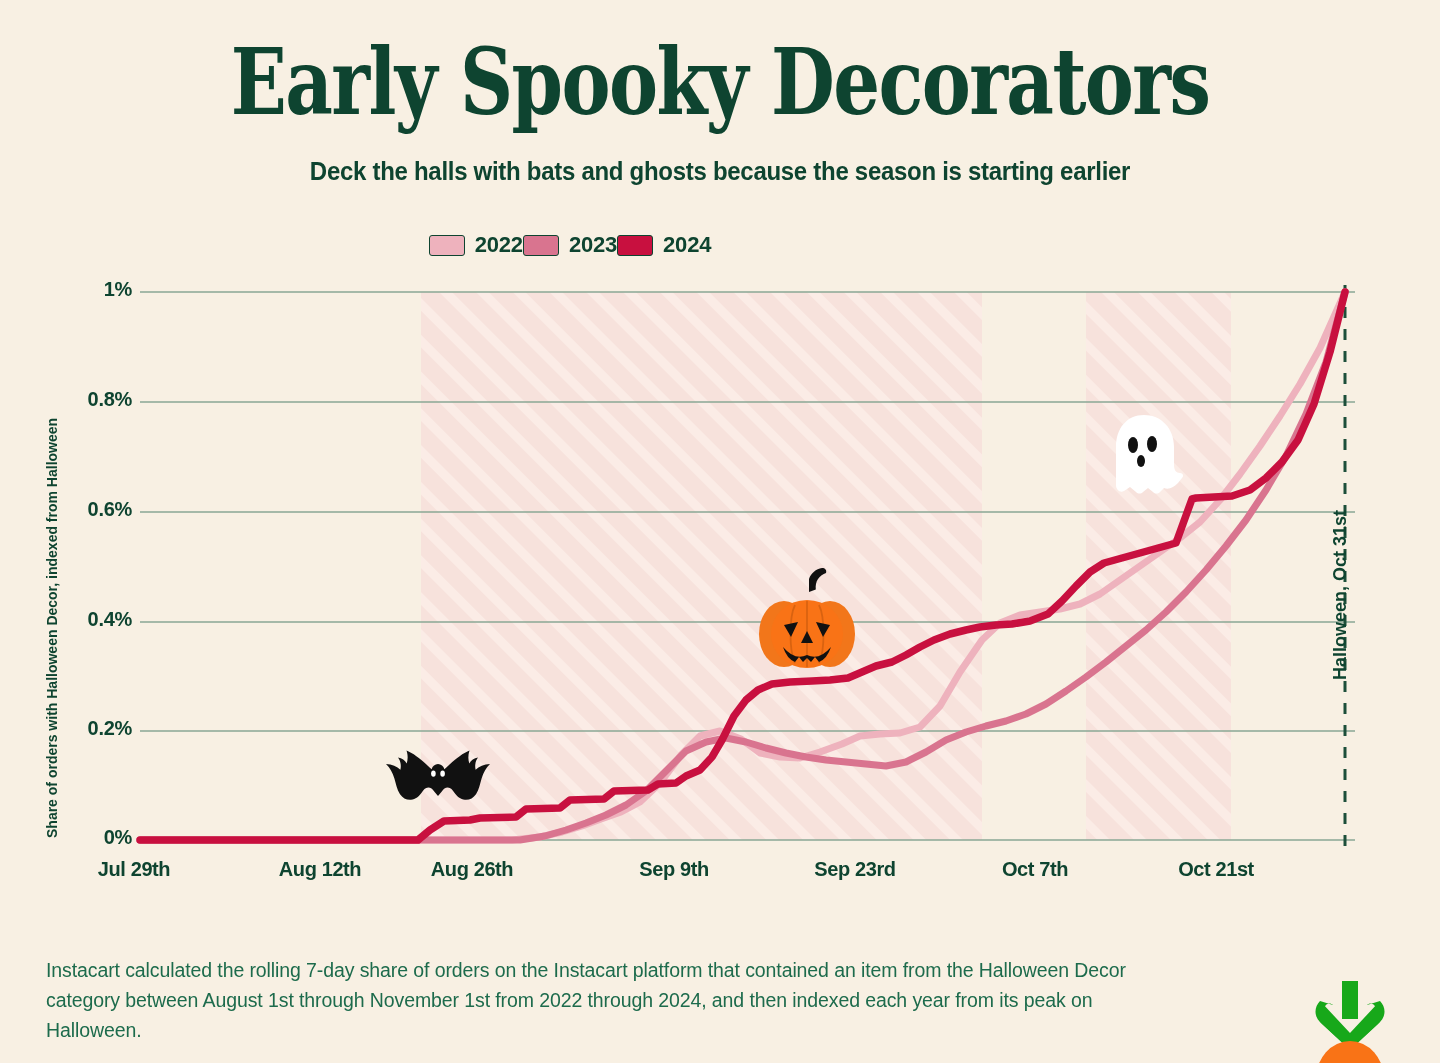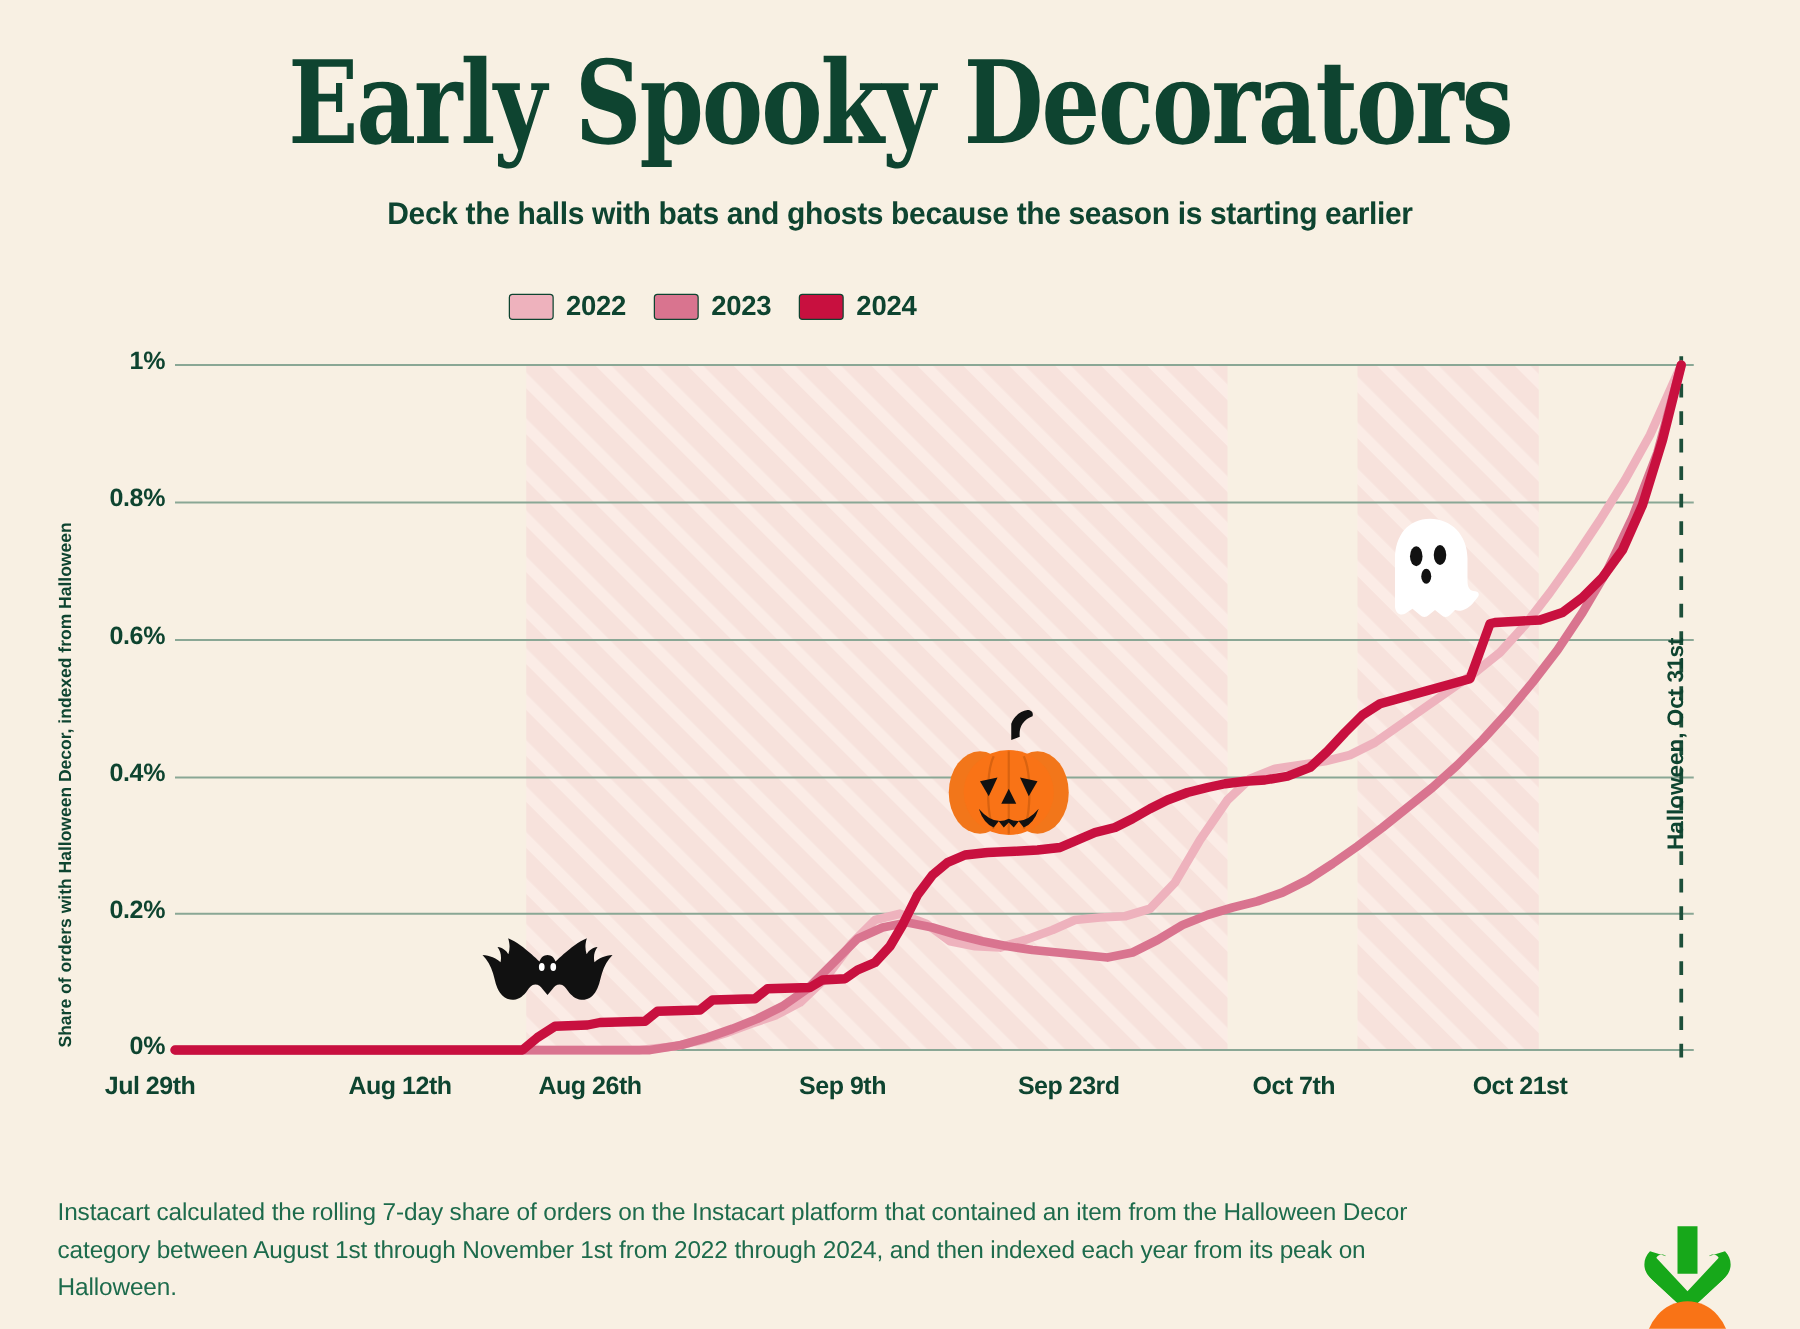--- a/index.html
+++ b/index.html
@@ -35,21 +35,21 @@
     font-size:25px;
     letter-spacing:-0.3px;
     color:#0e4430;
     transform:scaleX(.96);
     white-space:nowrap;
   }
 
   
   .legend{
     position:absolute;top:232px;left:0;width:1140px;
-    display:flex;justify-content:center;align-items:flex-end;gap:22px;
+    display:flex;justify-content:center;align-items:flex-end;
   }
   .leg-item{display:flex;align-items:center;gap:10px;}
   .swatch{
     width:34px;height:19px;border-radius:3px;
     border:1.6px solid #0e4430;
     display:block;
   }
   .leg-label{
     font-size:22px;font-weight:bold;color:#0e4430;letter-spacing:-0.2px;
   }
@@ -176,21 +176,21 @@
 
     <div class="ytick-col">
       <div class="ytick" style="top:278px;">1%</div>
       <div class="ytick" style="top:388px;">0.8%</div>
       <div class="ytick" style="top:498px;">0.6%</div>
       <div class="ytick" style="top:608px;">0.4%</div>
       <div class="ytick" style="top:717px;">0.2%</div>
       <div class="ytick" style="top:826px;">0%</div>
     </div>
 
-    <div class="xtick" style="left:120px;">Jul 29th</div>
+    <div class="xtick" style="left:134px;">Jul 29th</div>
     <div class="xtick" style="left:320px;">Aug 12th</div>
     <div class="xtick" style="left:472px;">Aug 26th</div>
     <div class="xtick" style="left:674px;">Sep 9th</div>
     <div class="xtick" style="left:855px;">Sep 23rd</div>
     <div class="xtick" style="left:1035px;">Oct 7th</div>
     <div class="xtick" style="left:1216px;">Oct 21st</div>
 
     <div class="vlabel" style="left:1330px;top:680px;">Halloween, Oct 31st</div>
 
 

